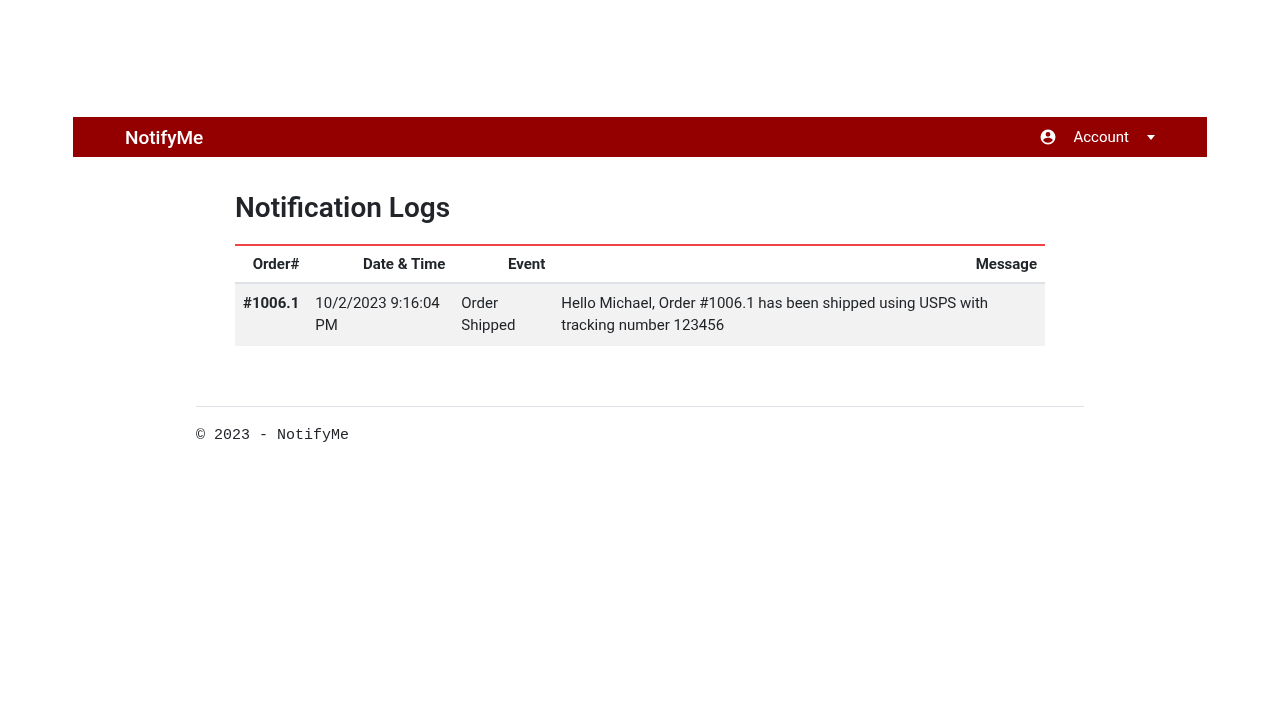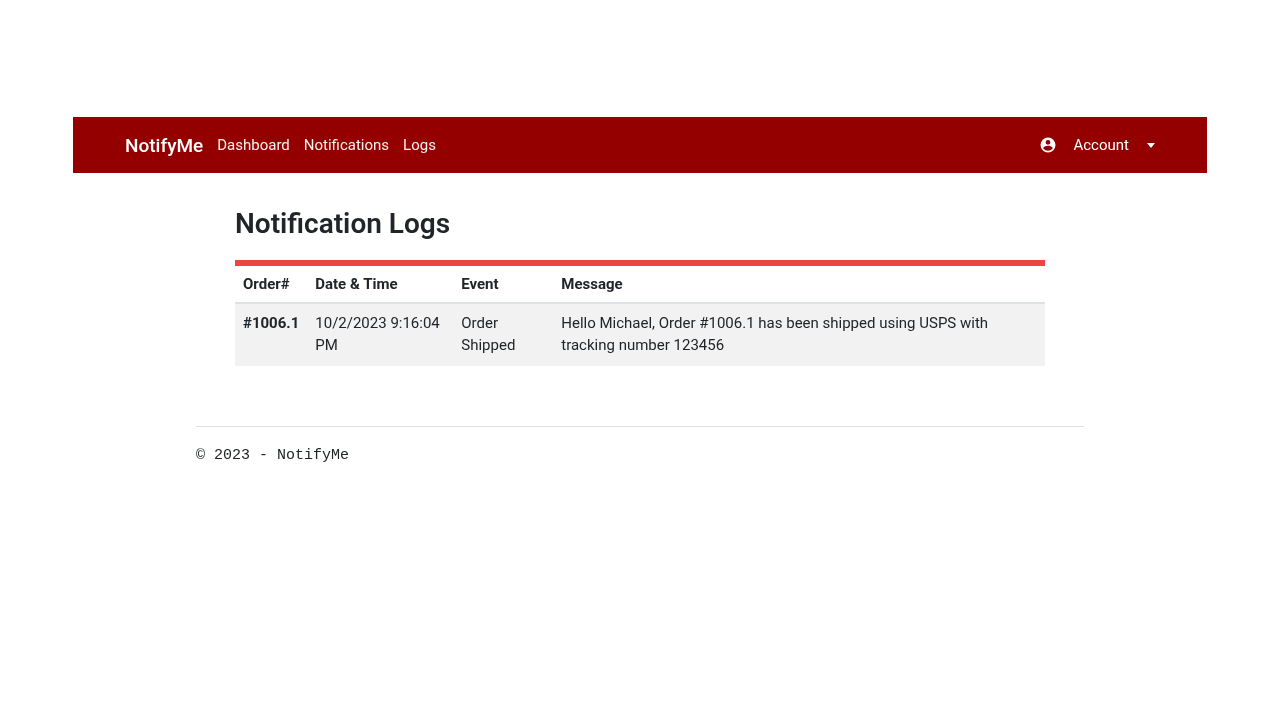--- a/index.html
+++ b/index.html
@@ -5,21 +5,21 @@
     * { box-sizing: border-box; margin: 0; padding: 0; }
     body {
       font-family: "Segoe UI", Roboto, "Helvetica Neue", Arial, sans-serif;
       color: #212529;
       background: #fff;
     }
     .spacer-top { height: 117px; }
     .navbar {
       background: #940000;
       color: #fff;
-      height: 56px;
+      height: 40px;
       display: flex;
       align-items: center;
       margin: 0 73px;
       padding: 1px 52px;
     }
     .brand {
       font-size: 19px;
       font-weight: 500;
       color: #fff;
       text-decoration: none;
@@ -62,24 +62,24 @@
       font-weight: 600;
       margin-bottom: 20px;
       color: #212529;
     }
     table {
       width: 100%;
       border-collapse: collapse;
       font-size: 15px;
     }
     thead th {
-      text-align: left;
+      text-align: right;
       font-weight: 700;
       padding: 9px 8px;
-      border-top: 6px solid #ef4444;
+      border-top: 2px solid #ef4444;
       border-bottom: 2px solid #dee2e6;
       color: #212529;
     }
     tbody td {
       padding: 9px 8px;
       vertical-align: top;
       color: #212529;
       line-height: 1.45;
     }
     tbody tr:nth-child(odd) { background: #f2f2f2; }
@@ -103,25 +103,20 @@
     .col-date { width: 146px; }
     .col-event { width: 100px; }
   </style>
 </head>
 <body>
 
 <div class="spacer-top"></div>
 
 <nav class="navbar">
   <a class="brand">NotifyMe</a>
-  <div class="nav-links">
-    <a class="nav-link">Dashboard</a>
-    <a class="nav-link">Notifications</a>
-    <a class="nav-link">Logs</a>
-  </div>
   <div class="navbar-right">
     <span class="account-icon">
       <svg viewBox="0 0 24 24" fill="#fff">
           <path d="M12 2a10 10 0 100 20 10 10 0 000-20zm0 3.2a3.2 3.2 0 110 6.4 3.2 3.2 0 010-6.4zm0 14.4a7.68 7.68 0 01-6.4-3.43c.03-2.13 4.27-3.3 6.4-3.3 2.12 0 6.37 1.17 6.4 3.3A7.68 7.68 0 0112 19.6z"></path>
         </svg>
     </span>
     <span class="account-label">Account</span>
     <span class="chevron"></span>
   </div>
 </nav>

